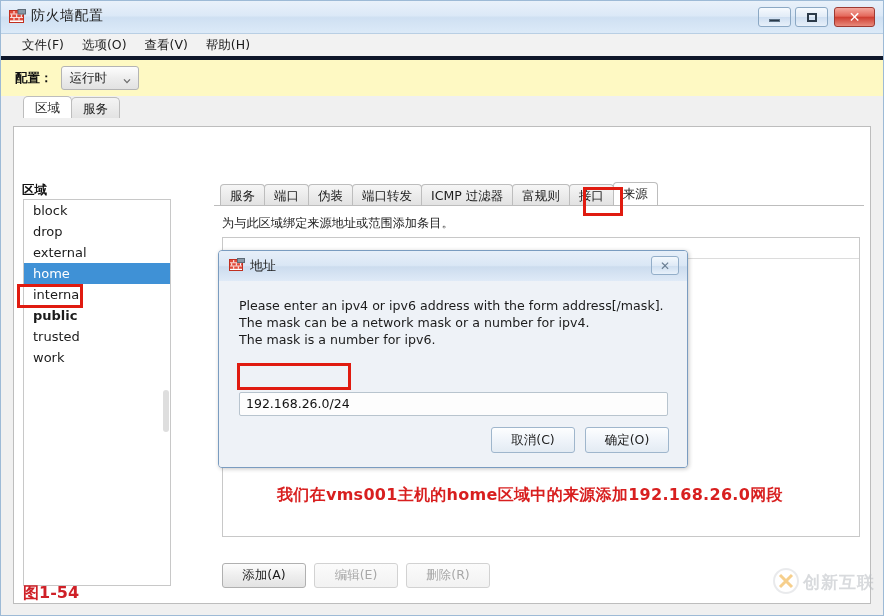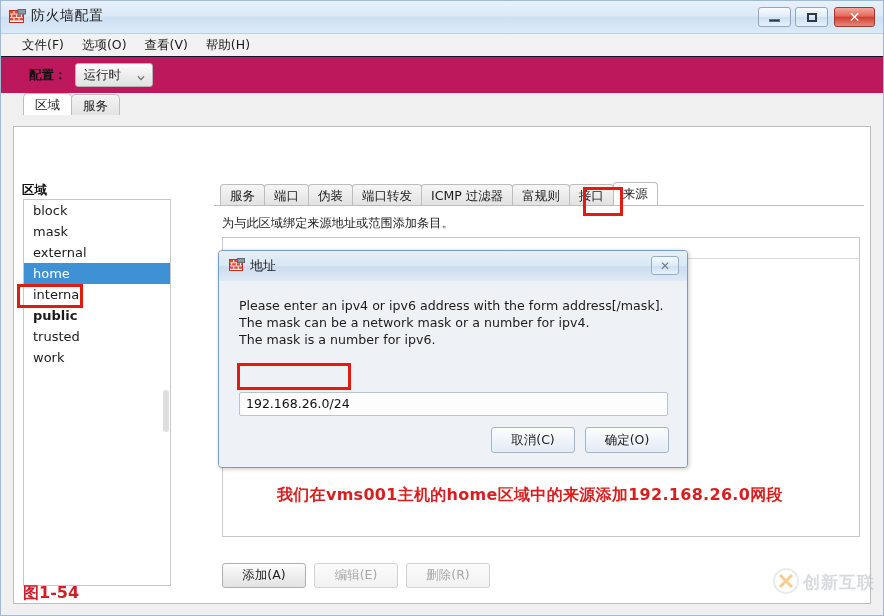--- a/index.html
+++ b/index.html
@@ -66,37 +66,37 @@
   #btn-max .glyph span {
     display: block; width: 10px; height: 9px;
     border: 2px solid #2b3a49; box-sizing: border-box;
   }
   #btn-close .glyph { color: #fff; font-size: 14px; font-weight: bold; }
 
   
   #menubar {
     height: 22px;
     background: #f2f2f2;
-    border-bottom: 1px solid #0f172a;
+    border-bottom: 4px solid #0f172a;
     padding-left: 12px;
     display: flex; align-items: center;
   }
   .menu-item {
     padding: 2px 9px;
     font-size: 12.5px;
     color: #1b1b1b;
     cursor: default;
   }
 
   
   #configrow {
     height: 36px;
     display: flex; align-items: center;
-    padding-left: 28px;
-    background: #be185d;
+    padding-left: 14px;
+    background: #fef9c3;
     font-family: Liberation Serif, serif;
   }
   #config-label {
     font-size: 12.5px; font-weight: bold; color: #111;
     margin-right: 8px;
   }
   #config-select {
     width: 78px; height: 24px;
     box-sizing: border-box;
     border: 1px solid #b4b4b4;
@@ -441,21 +441,21 @@
     <div class="ttab">服务</div>
   </div>
 
   <div id="content">
 
 
     <div id="zones-label">区域</div>
 
     <div id="zone-list">
       <div class="zone-item">block</div>
-      <div class="zone-item">mask</div>
+      <div class="zone-item">drop</div>
       <div class="zone-item">external</div>
       <div class="zone-item selected">home</div>
       <div class="zone-item">internal</div>
       <div class="zone-item bold">public</div>
       <div class="zone-item">trusted</div>
       <div class="zone-item">work</div>
       <div id="zone-scroll"></div>
     </div>
 
     <div id="right-panel">

